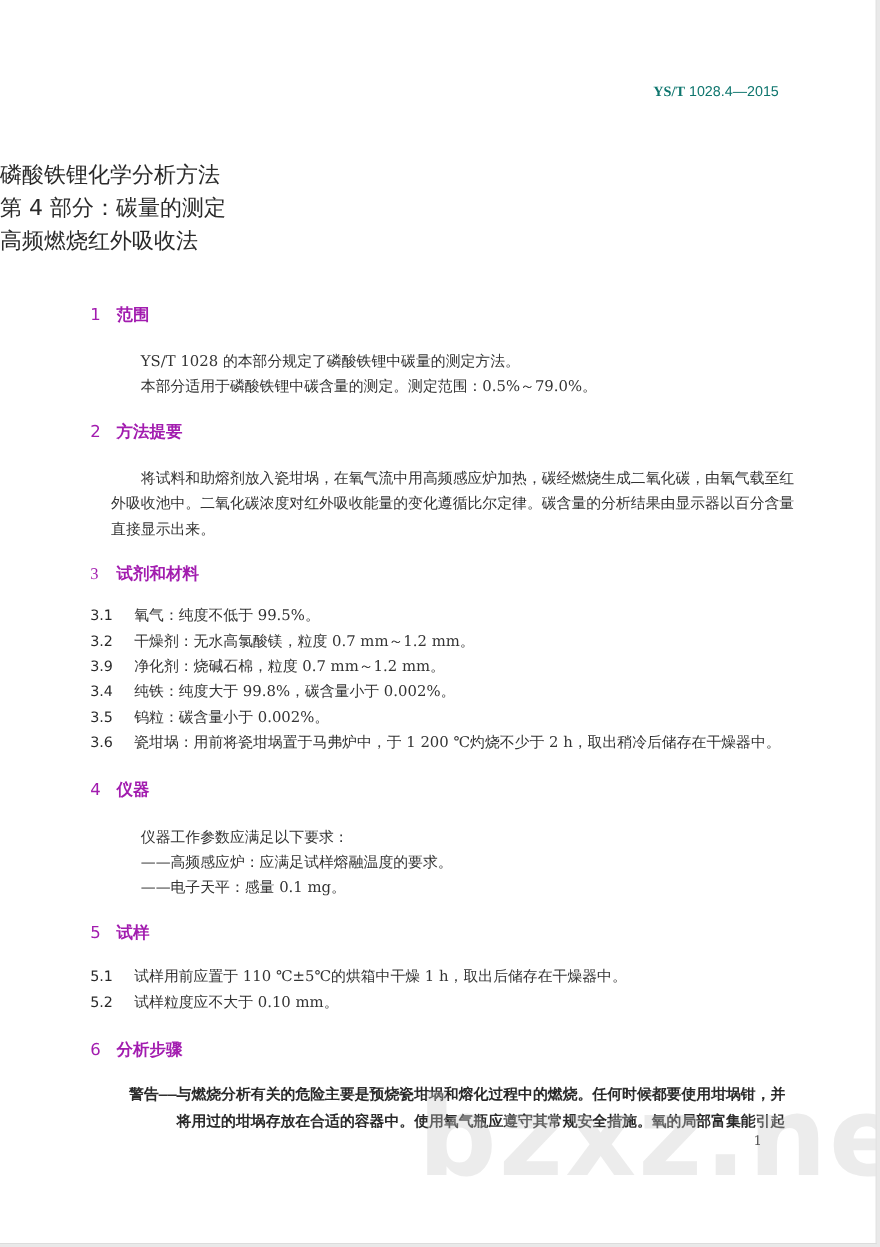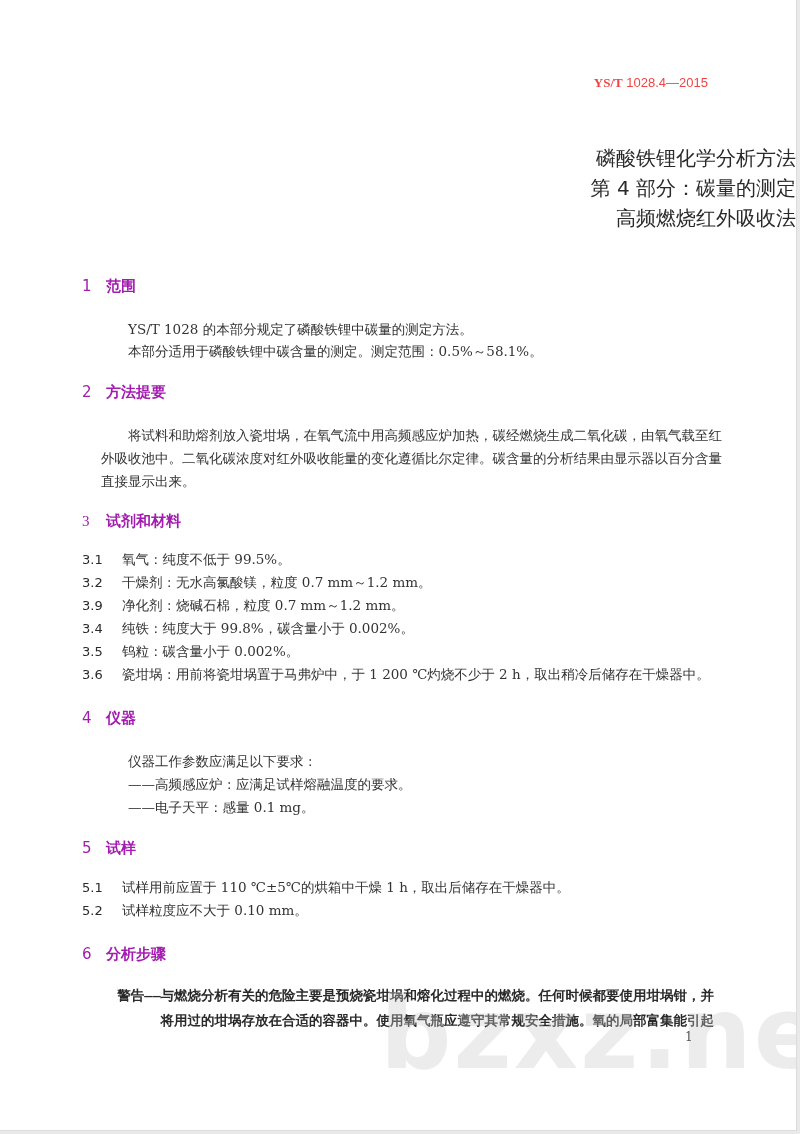--- a/index.html
+++ b/index.html
@@ -6,25 +6,25 @@
   body {
     width: 800px; height: 1134px; background: #e9e9e9; position: relative; overflow: hidden;
     font-family: "DejaVu Serif", "Liberation Serif", serif; color: #2a2a2a;
   }
   .page {
     position: absolute; left: 0; top: 0; width: 796px; height: 1130px; background: #ffffff;
     border-right: 1px solid #dcdcdc; border-bottom: 1px solid #dcdcdc; overflow: hidden;
   }
   .std-code {
     position: absolute; right: 88px; top: 75px; font-size: 13px;
-    font-family: "Liberation Sans", "DejaVu Sans", sans-serif; color: #ef4444;
+    font-family: "Liberation Sans", "DejaVu Sans", sans-serif; color: #0f766e;
   }
   .std-code .ys { font-family: "Liberation Serif", serif; font-weight: bold; }
   .title-block {
-    position: absolute; left: 0; right: 0; top: 143px; text-align: right;
+    position: absolute; left: 0; right: 0; top: 143px; text-align: left;
     font-family: "DejaVu Sans", sans-serif; font-size: 20px; line-height: 30px; color: #2a2a2a;
   }
   .heading {
     position: absolute; left: 82px; font-family: "DejaVu Sans", sans-serif; font-weight: bold;
     font-size: 15px; color: #a21caf;
   }
   .heading .num { display: inline-block; width: 24px; font-weight: normal; }
   .para {
     position: absolute; left: 82px; width: 632px; font-size: 13.5px; line-height: 22px; color: #333;
   }
@@ -57,21 +57,21 @@
   <div class="title-block">
     <div>磷酸铁锂化学分析方法</div>
     <div>第 4 部分：碳量的测定</div>
     <div>高频燃烧红外吸收法</div>
   </div>
 
   <div class="heading" style="top:277px;">
     <span class="num">1</span><span>范围</span>
   </div>
   <div class="para indent" style="top:318px;">YS/T 1028 的本部分规定了磷酸铁锂中碳量的测定方法。</div>
-  <div class="para indent" style="top:340px;">本部分适用于磷酸铁锂中碳含量的测定。测定范围：0.5%～58.1%。</div>
+  <div class="para indent" style="top:340px;">本部分适用于磷酸铁锂中碳含量的测定。测定范围：0.5%～79.0%。</div>
 
   <div class="heading" style="top:383px;">
     <span class="num">2</span><span>方法提要</span>
   </div>
   <div class="para indent" style="top:424px; line-height:23px;">将试料和助熔剂放入瓷坩埚，在氧气流中用高频感应炉加热，碳经燃烧生成二氧化碳，由氧气载至红外吸收池中。二氧化碳浓度对红外吸收能量的变化遵循比尔定律。碳含量的分析结果由显示器以百分含量直接显示出来。</div>
 
   <div class="heading" style="top:512px;font-family:Liberation Serif, serif;">
     <span class="num">3</span><span>试剂和材料</span>
   </div>
   <div class="clause" style="top:551px;"><span class="cn">3.1</span><span>氧气：纯度不低于 99.5%。</span></div>

